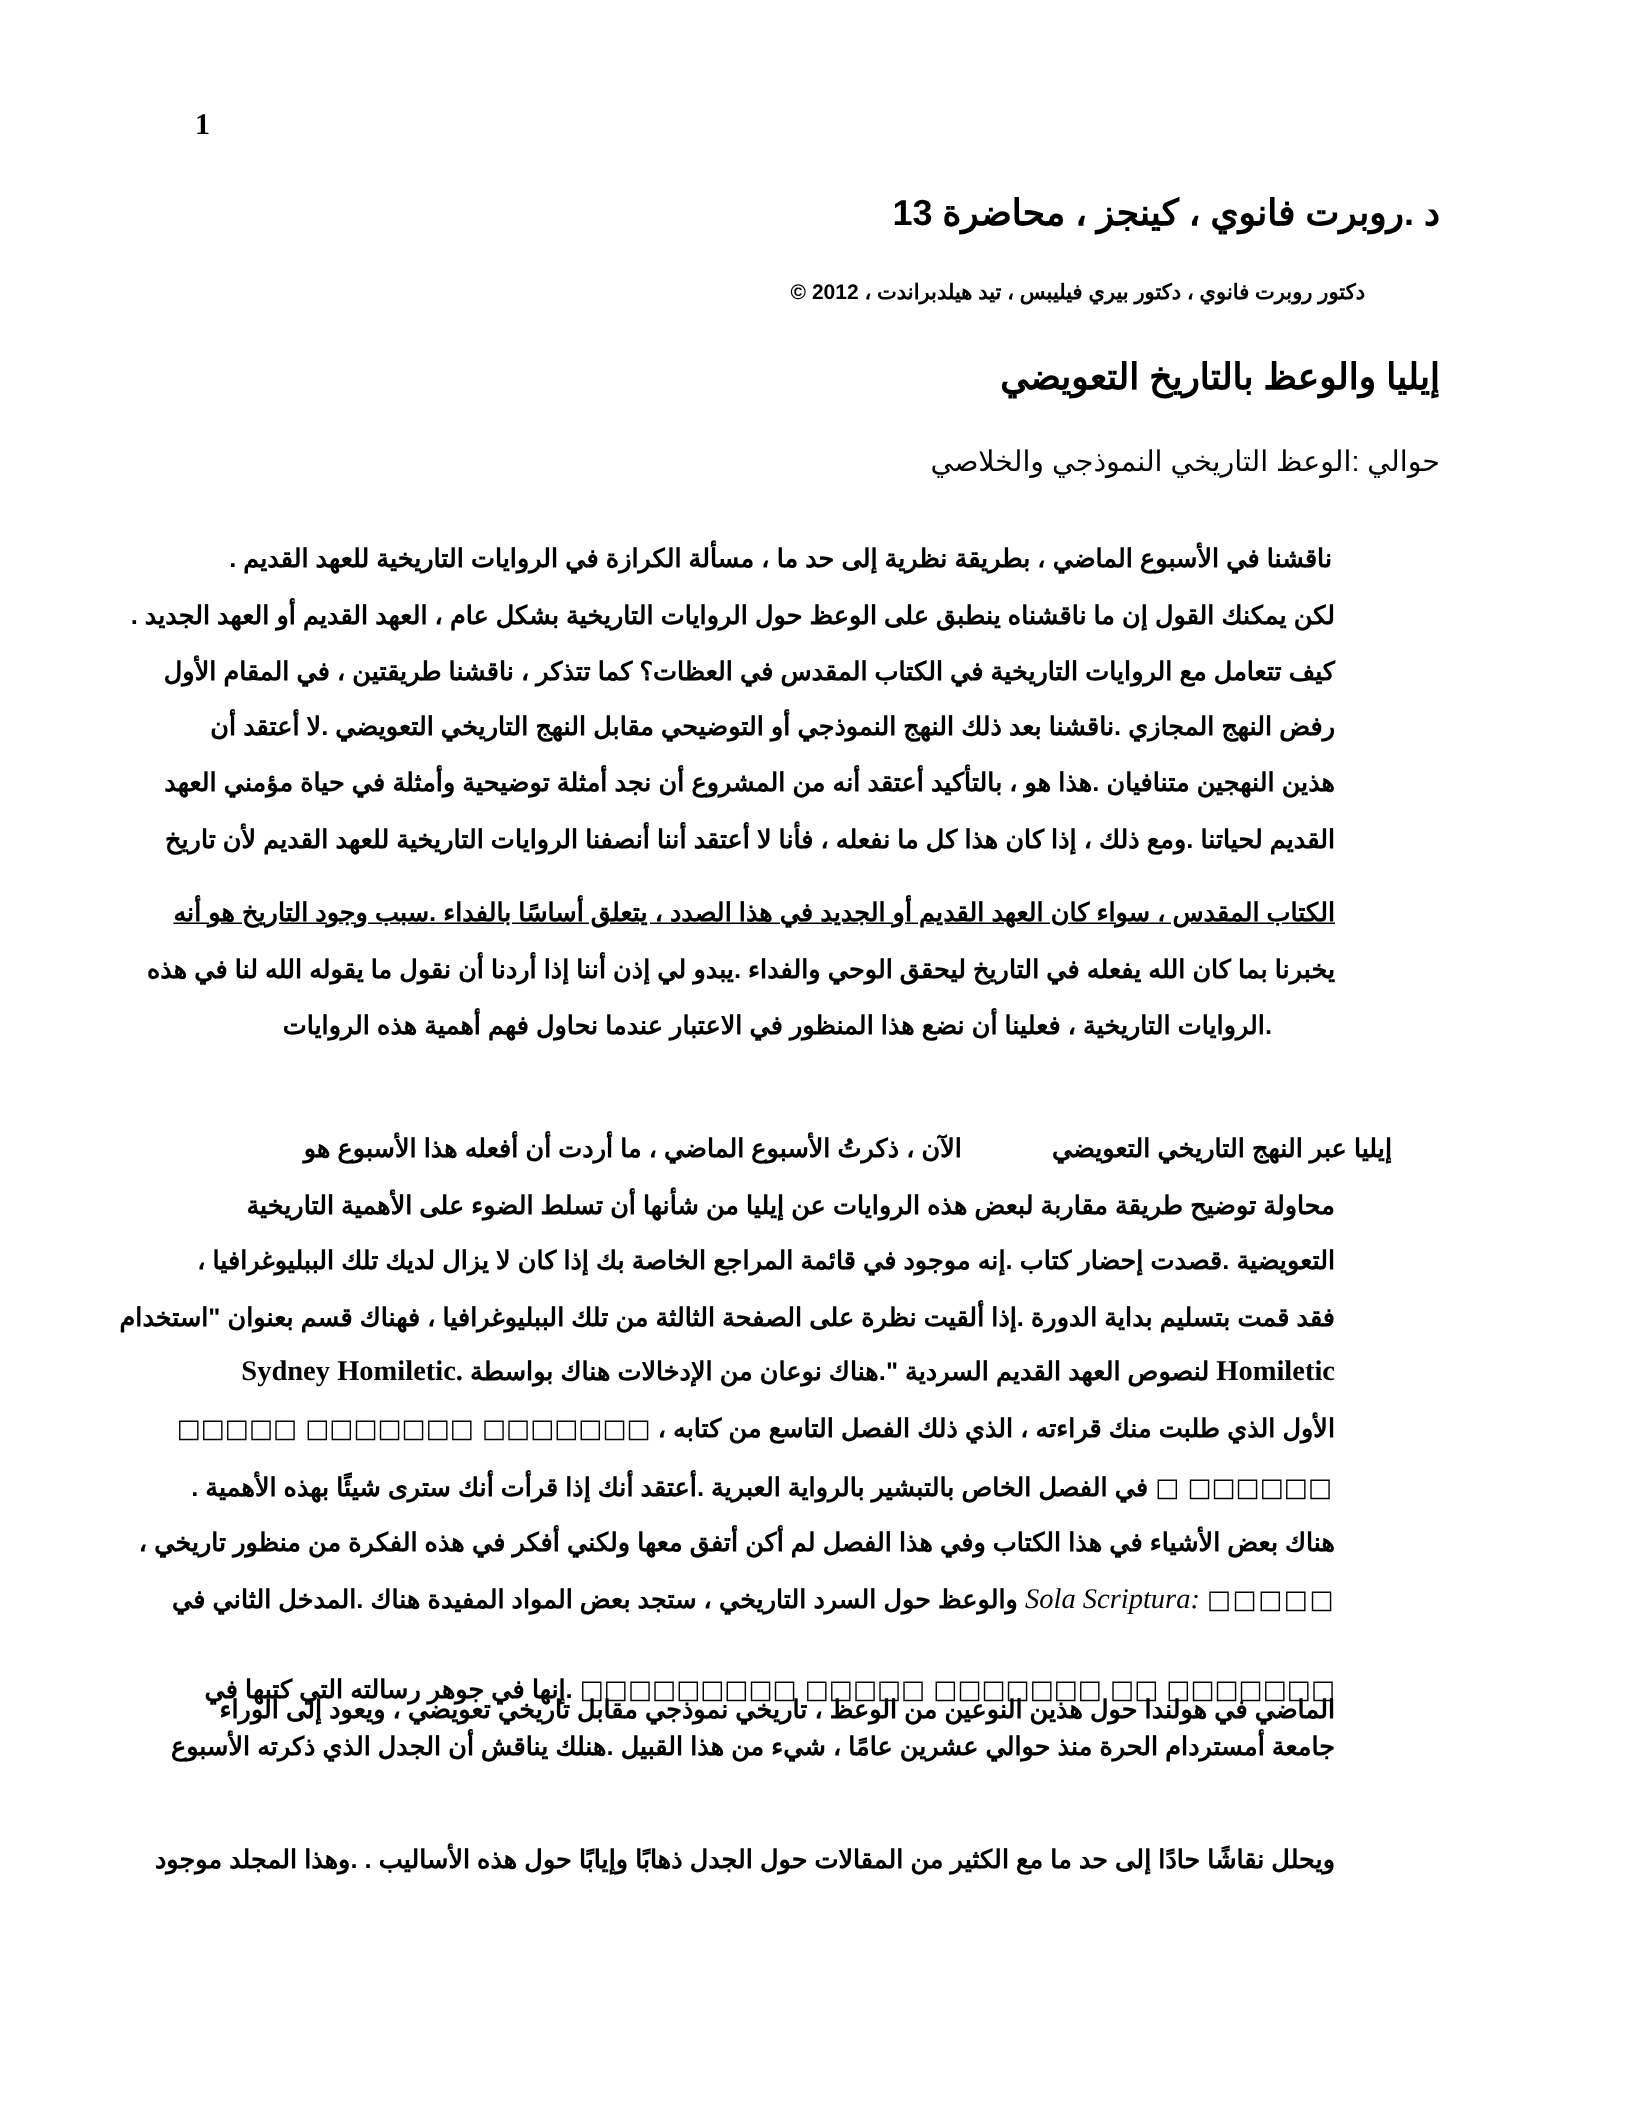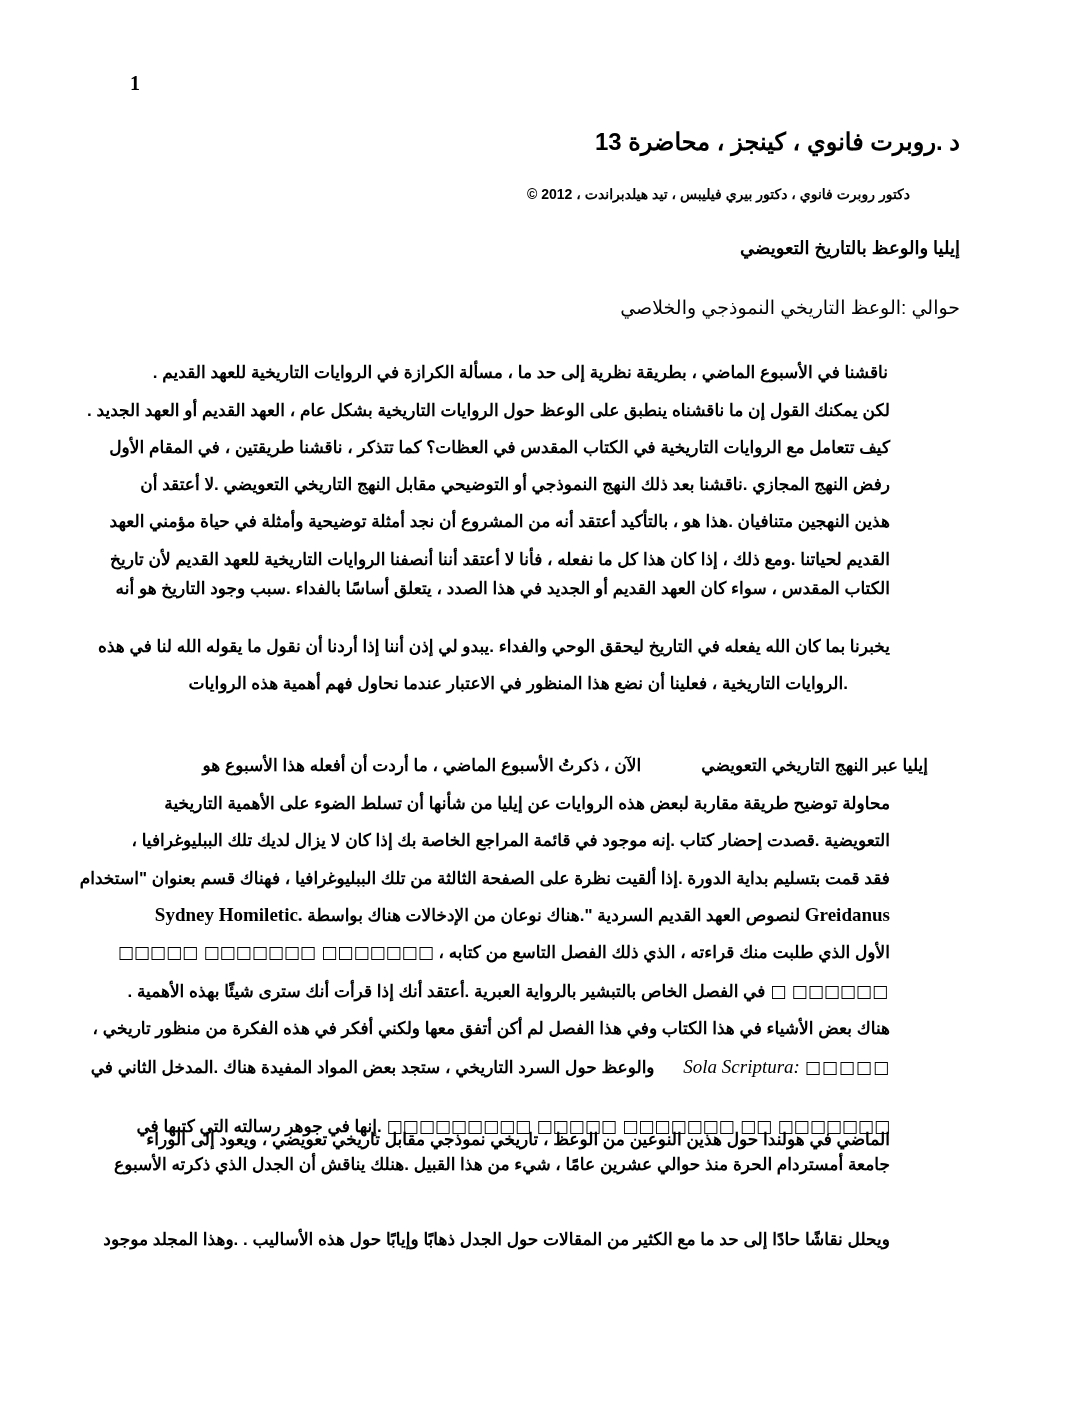--- a/index.html
+++ b/index.html
@@ -1,60 +1,60 @@
 <!DOCTYPE html>
 <html><head>
   <meta charset="utf-8">
   <style>
     html, body { margin: 0; padding: 0; background: #ffffff; }
     body { width: 1088px; height: 1408px; position: relative; overflow: hidden; color: #000; }
     .page-num { position: absolute; left: 130px; top: 72px; font-family: "Liberation Serif", serif; font-weight: bold; font-size: 20px; }
     .line { position: absolute; direction: rtl; unicode-bidi: plaintext; white-space: nowrap; font-family: "Liberation Sans", sans-serif; font-weight: bold; color: #000; }
     .title { right: 128px; top: 128px; font-size: 24px; }
     .copyright { right: 178px; top: 186px; font-size: 14px; }
-    .section { right: 128px; top: 237px; font-size: 18px; }
+    .section { right: 128px; top: 237px; font-size: 24px; }
     .review { right: 128px; top: 296px; font-size: 19px; font-weight: normal; }
     .body-line { right: 198px; font-size: 17px; letter-spacing: 0; }
     .latin { font-family: "Liberation Serif", serif; font-weight: bold; font-size: 19px; direction: ltr; unicode-bidi: isolate; }
-    .latin-italic { font-family: "Liberation Serif", serif; font-style: italic; font-size: 19px; font-weight: normal; direction: ltr; unicode-bidi: isolate; margin-left: 24px; }
+    .latin-italic { font-family: "Liberation Serif", serif; font-style: italic; font-size: 19px; font-weight: normal; direction: ltr; unicode-bidi: isolate; }
     .box { font-family: "DejaVu Sans", sans-serif; font-weight: normal; font-size: 17px; letter-spacing: 1px; }
     .gap { display: inline-block; width: 60px; }
   </style>
 </head>
 <body>
 
 <div class="page-num">1</div>
 
 <div class="line title">د .روبرت فانوي ، كينجز ، محاضرة 13</div>
 <div class="line copyright">دكتور روبرت فانوي ، دكتور بيري فيليبس ، تيد هيلدبراندت ، 2012 ©</div>
 <div class="line section">إيليا والوعظ بالتاريخ التعويضي</div>
 <div class="line review">حوالي :الوعظ التاريخي النموذجي والخلاصي</div>
 
 <div>
   <div class="line body-line" style="right:200px; top:362px;">ناقشنا في الأسبوع الماضي ، بطريقة نظرية إلى حد ما ، مسألة الكرازة في الروايات التاريخية للعهد القديم .</div>
   <div class="line body-line" style="right:198px; top:400px;">لكن يمكنك القول إن ما ناقشناه ينطبق على الوعظ حول الروايات التاريخية بشكل عام ، العهد القديم أو العهد الجديد .</div>
   <div class="line body-line" style="right:198px; top:437px;">كيف تتعامل مع الروايات التاريخية في الكتاب المقدس في العظات؟ كما تتذكر ، ناقشنا طريقتين ، في المقام الأول</div>
   <div class="line body-line" style="right:198px; top:474px;">رفض النهج المجازي .ناقشنا بعد ذلك النهج النموذجي أو التوضيحي مقابل النهج التاريخي التعويضي .لا أعتقد أن</div>
   <div class="line body-line" style="right:198px; top:511px;">هذين النهجين متنافيان .هذا هو ، بالتأكيد أعتقد أنه من المشروع أن نجد أمثلة توضيحية وأمثلة في حياة مؤمني العهد</div>
   <div class="line body-line" style="right:198px; top:549px;">القديم لحياتنا .ومع ذلك ، إذا كان هذا كل ما نفعله ، فأنا لا أعتقد أننا أنصفنا الروايات التاريخية للعهد القديم لأن تاريخ</div>
-  <div class="line body-line" style="right:198px; top:578px;">الكتاب المقدس ، سواء كان العهد القديم أو الجديد في هذا الصدد ، يتعلق أساسًا بالفداء .سبب وجود التاريخ هو أنه</div>
+  <div class="line body-line" style="right:198px; top:598px;text-decoration:underline;">الكتاب المقدس ، سواء كان العهد القديم أو الجديد في هذا الصدد ، يتعلق أساسًا بالفداء .سبب وجود التاريخ هو أنه</div>
   <div class="line body-line" style="right:198px; top:636px;">يخبرنا بما كان الله يفعله في التاريخ ليحقق الوحي والفداء .يبدو لي إذن أننا إذا أردنا أن نقول ما يقوله الله لنا في هذه</div>
   <div class="line body-line" style="right:240px; top:673px;">.الروايات التاريخية ، فعلينا أن نضع هذا المنظور في الاعتبار عندما نحاول فهم أهمية هذه الروايات</div>
 </div>
 
 <div>
   <div class="line body-line" style="right:160px; top:755px;">
     <span>إيليا عبر النهج التاريخي التعويضي</span><span class="gap"></span><span>الآن ، ذكرتُ الأسبوع الماضي ، ما أردت أن أفعله هذا الأسبوع هو</span>
   </div>
   <div class="line body-line" style="right:198px; top:793px;">محاولة توضيح طريقة مقاربة لبعض هذه الروايات عن إيليا من شأنها أن تسلط الضوء على الأهمية التاريخية</div>
   <div class="line body-line" style="right:198px; top:830px;">التعويضية .قصدت إحضار كتاب .إنه موجود في قائمة المراجع الخاصة بك إذا كان لا يزال لديك تلك الببليوغرافيا ،</div>
   <div class="line body-line" style="right:198px; top:868px;margin-left:26px;">فقد قمت بتسليم بداية الدورة .إذا ألقيت نظرة على الصفحة الثالثة من تلك الببليوغرافيا ، فهناك قسم بعنوان "استخدام</div>
 
   <div class="line body-line" style="right:198px; top:904px;">
-    <span class="latin">Greidanus</span>
+    <span class="latin">Homiletic</span>
     <span>لنصوص العهد القديم السردية ".هناك نوعان من الإدخالات هناك بواسطة</span>
     <span class="latin">Sydney Homiletic.</span>
   </div>
 
   <div class="line body-line" style="right:198px; top:942px;">
     <span>الأول الذي طلبت منك قراءته ، الذي ذلك الفصل التاسع من كتابه ،</span>
     <span class="box">□□□□□□□ □□□□□□□ □□□□□</span>
   </div>
 
   <div class="line body-line" style="right:200px; top:981px;">

